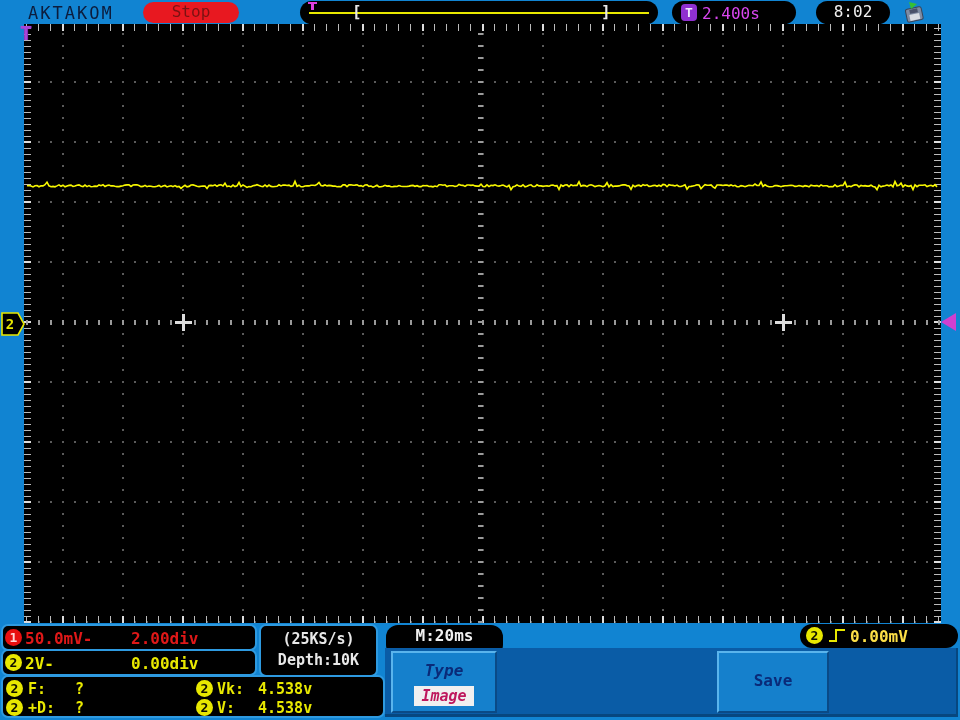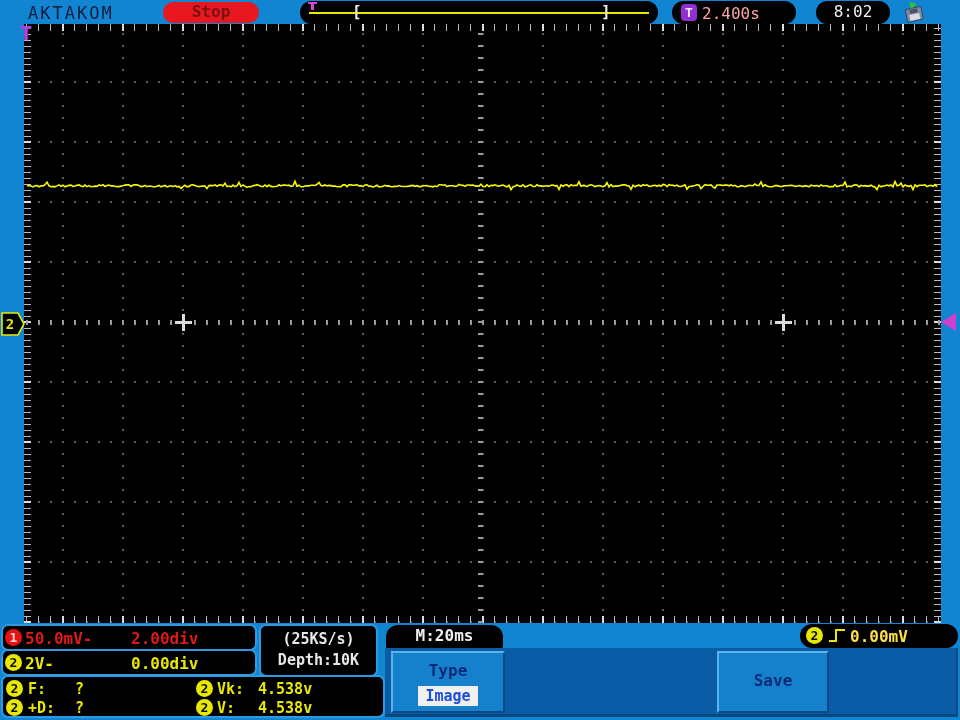--- a/index.html
+++ b/index.html
@@ -3,32 +3,32 @@
 <meta charset="utf-8">
 <style>
   * { margin:0; padding:0; box-sizing:border-box; }
   html,body { width:960px; height:720px; }
   body { font-family:"DejaVu Sans Mono","Liberation Mono",monospace; background:#1184d2; overflow:hidden; }
   #screen { position:relative; width:960px; height:720px; background:#1184d2; }
 
   
   .topbar { position:absolute; left:0; top:0; width:960px; height:25px; }
   .brand { position:absolute; left:28px; top:3px; font-size:17px; font-weight:normal; letter-spacing:2px; color:#0c1c3c; }
-  .stop-pill { position:absolute; left:163px; top:2px; width:96px; height:21px; background:#e81820; border-radius:11px;
-               color:#7a1212; font-weight:bold; font-size:16px; text-align:center; line-height:20px; }
+  .stop-pill { position:absolute; left:143px; top:2px; width:96px; height:21px; background:#e81820; border-radius:11px;
+               color:#7a1212; font-weight:normal; font-size:16px; text-align:center; line-height:20px; }
   .trigpos-pill { position:absolute; left:300px; top:1px; width:358px; height:23px; background:#000; border-radius:12px; }
   .trigpos-line { position:absolute; left:9px; top:11px; width:340px; height:2px; background:#e8e800; }
   .trigpos-tmark-h { position:absolute; left:8px; top:1px; width:9px; height:2px; background:#e040e0; }
   .trigpos-tmark-v { position:absolute; left:11px; top:1px; width:3px; height:8px; background:#e040e0; }
   .bracket { position:absolute; top:1px; color:#e8e8e8; font-size:16px; font-weight:bold; }
   .bracket.l { left:52px; } .bracket.r { left:301px; }
   .trigtime-pill { position:absolute; left:672px; top:1px; width:124px; height:23px; background:#000; border-radius:12px; }
   .t-badge { position:absolute; left:9px; top:3px; width:16px; height:17px; background:#9030d0; border-radius:4px;
              color:#f0e8ff; font-size:13px; font-weight:bold; text-align:center; line-height:17px; }
-  .trigtime-text { position:absolute; left:30px; top:3px; color:#fca5a5; font-size:16px; }
+  .trigtime-text { position:absolute; left:30px; top:3px; color:#d946ef; font-size:16px; }
   .clock-pill { position:absolute; left:816px; top:1px; width:74px; height:23px; background:#000; border-radius:12px;
                 color:#f0f0f0; font-size:16px; text-align:center; line-height:22px; }
   .usb-icon { position:absolute; left:900px; top:1px; }
 
   
   .grid { position:absolute; left:24px; top:24px; width:917px; height:599px; background:#000;
           background-image:
             radial-gradient(circle, #5a5a5a 0 1px, transparent 1.4px),
             radial-gradient(circle, #5a5a5a 0 1px, transparent 1.4px);
           background-size:60px 12px, 12px 60px;
@@ -90,23 +90,23 @@
   .la { position:absolute; left:25px; top:1px; } .va { position:absolute; left:72px; top:1px; }
   .lb { position:absolute; left:214px; top:1px; } .vb { position:absolute; left:255px; top:1px; }
 
   
   .menu-strip { position:absolute; left:385px; top:648px; width:573px; height:69px; background:#0a5ca6;
                 border-bottom:3px solid #07477f; border-right:2px solid #07477f; }
   .softkey { position:absolute; top:3px; height:62px; background:#1580cc;
              border-top:2px solid #5ab4ec; border-left:2px solid #5ab4ec;
              border-bottom:2px solid #0a4a86; border-right:2px solid #0a4a86;
              color:#0a2a78; font-size:16px; font-weight:bold; text-align:center; cursor:pointer; }
-  .type-btn { left:6px; width:114px; }
+  .type-btn { left:6px; width:106px;font-style:italic; }
   .type-btn .lbl { margin-top:8px; }
-  .type-val { display:inline-block; margin-top:6px; background:#f0f0f0; color:#1d4ed8; padding:1px 7px; font-size:15px; }
+  .type-val { display:inline-block; margin-top:6px; background:#f0f0f0; color:#be185d; padding:1px 7px; font-size:15px; }
   .save-btn { left:332px; width:112px; line-height:56px; }
 </style>
 </head>
 <body>
 
 <div id="screen">
 
   <div class="topbar">
     <div class="brand">AKTAKOM</div>
     <div class="stop-pill">Stop</div>

